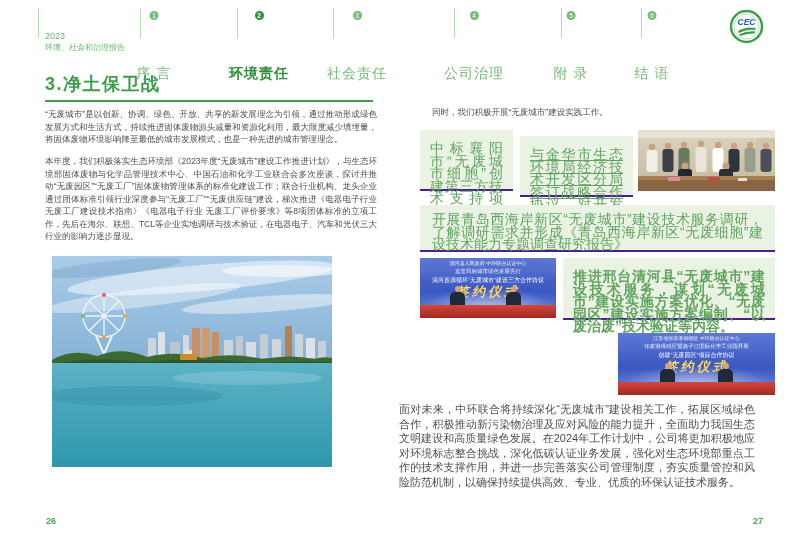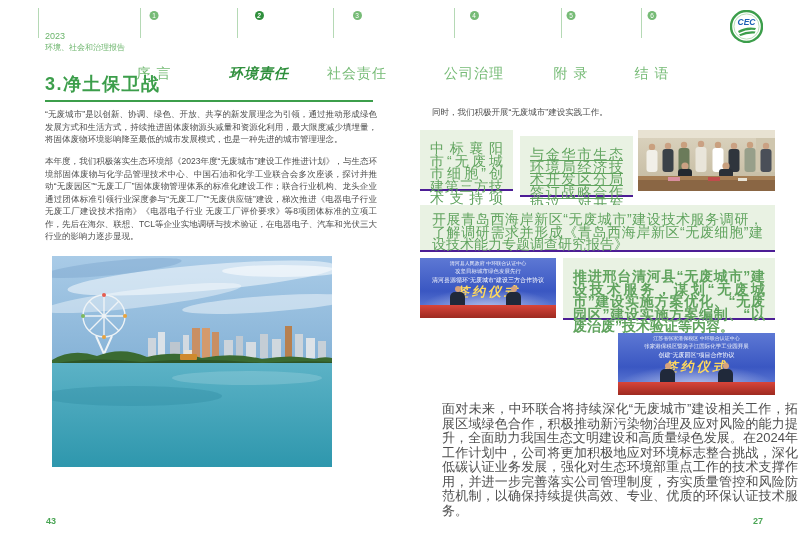--- a/index.html
+++ b/index.html
@@ -11,21 +11,21 @@
   
   .hdr-sep { position:absolute; top:8px; width:1px; height:30px; background:#b5d9b5; }
   .brand { position:absolute; left:45px; top:13px; color:#6cb56c; line-height:11px;margin-top:18px; }
   .brand .yr { font-size:9px; }
   .brand .rt { font-size:8px; }
   .nav-item { position:absolute; top:11px; display:flex; flex-direction:column; align-items:center;
               transform:translateX(-50%); color:#76bb76; cursor:pointer; }
   .nav-num { width:9px; height:9px; border-radius:50%; background:#76bb76; color:#fff;
              font-size:6.5px; line-height:9px; text-align:center; margin-bottom:3px; }
   .nav-label { font-size:14px; letter-spacing:1px; white-space:nowrap;margin-top:42px; }
-  .nav-item.active { color:#2f8f3c; font-weight:bold;font-style:italic; }
+  .nav-item.active { color:#2f8f3c; font-weight:bold; }
   .nav-item.active .nav-num { background:#2f8f3c; }
   .cec-logo { position:absolute; left:730px; top:10px; width:33px; height:33px; }
   
   .sec-title { position:absolute; left:45px; top:72px; font-size:18px; font-weight:bold;
                letter-spacing:1.5px; color:#3c9e4b; }
   .title-rule { position:absolute; left:45px; top:100px; width:328px; height:2px; background:#3c9e4b; }
   .body-par { position:absolute; color:#4e4e4e; font-size:8.5px; line-height:12.5px; text-align:justify; }
   .p1 { left:45px; top:108px; width:332px; }
   .p2 { left:45px; top:155px; width:332px; }
   .lake-photo { position:absolute; left:52px; top:256px; width:280px; height:211px; }
@@ -37,22 +37,22 @@
           color:#61a45f; font-size:14px; line-height:12.5px; text-align:justify; padding:12px 10px 0; }
   .c1 { left:420px; top:130px; width:93px;  height:61px; }
   .c2 { left:520px; top:136px; width:113px; height:61px;text-decoration:underline; }
   .c3 { left:420px; top:205px; width:355px; height:47px; padding:8px 12px 0; }
   .c4 { left:563px; top:258px; width:212px; height:62px;font-weight:bold; }
   .c5 { left:420px; top:333px; width:190px; height:63px; }
   .photo-box { position:absolute; overflow:hidden; }
   .ph1 { left:638px; top:130px; width:137px; height:61px; }
   .ph2 { left:420px; top:258px; width:136px; height:60px; }
   .ph3 { left:618px; top:333px; width:157px; height:62px; }
-  .closing { position:absolute; left:442px; top:402px; width:356px; color:#4e4e4e;
-             font-size:13px; line-height:14.5px; text-align:justify; }
+  .closing { position:absolute; left:399px; top:402px; width:356px; color:#4e4e4e;
+             font-size:11px; line-height:14.5px; text-align:justify; }
   
   .sign-photo { position:relative; width:100%; height:100%;
     background:linear-gradient(180deg,#5d78d4 0%, #3a57c2 55%, #6e89da 100%); }
   .sp-glow { position:absolute; left:0; right:0; bottom:10px; height:20px;
     background:radial-gradient(ellipse at 50% 100%, rgba(255,255,255,.55), rgba(255,255,255,0) 70%); }
   .sp-orgs  { position:absolute; top:2px;  left:0; right:0; text-align:center; color:#ffffff; opacity:.92; font-size:5px; white-space:nowrap; }
   .sp-line1 { position:absolute; top:10px; left:0; right:0; text-align:center; color:#ffffff; opacity:.9; font-size:5.5px; white-space:nowrap; }
   .sp-line2 { position:absolute; top:18px; left:0; right:0; text-align:center; color:#ffffff; font-size:6px; white-space:nowrap; }
   .sp-script{ position:absolute; top:25px; left:0; right:0; text-align:center; color:#ffd95e;
               font-size:13px; font-weight:bold; font-style:italic; letter-spacing:3px; }
@@ -173,21 +173,21 @@
     <path d="M0 108 Q40 100 90 106 Q150 101 210 107 Q250 104 280 106 L280 114 L0 116 Z" fill="#2e5527"></path>
 
     <rect x="128" y="98" width="17" height="6" rx="1" fill="#cf8a2e"></rect>
     <rect x="132" y="94" width="8" height="4" fill="#e6e2d8"></rect>
 
     <rect x="0" y="107" width="280" height="104" fill="url(#water)"></rect>
     <ellipse cx="195" cy="122" rx="75" ry="7" fill="#bfe4ea" opacity=".25"></ellipse>
     <ellipse cx="80" cy="140" rx="90" ry="10" fill="#1f7d93" opacity=".25"></ellipse>
   </svg>
 
-  <div class="pgnum pg-l">43</div>
+  <div class="pgnum pg-l">26</div>
 
   <div class="intro">同时，我们积极开展“无废城市”建设实践工作。</div>
 
   <div class="card c1">中标襄阳市“无废城市细胞”创建第三方技术支持项目。</div>
   <div class="card c2">与金华市生态环境局经济技术开发区分局签订战略合作协议，对开发区内重点企业进行无废帮扶。</div>
 
   <div class="photo-box ph1">
     <svg width="137" height="61" viewBox="0 0 137 61">
       <defs>
         <linearGradient id="wall" x1="0" y1="0" x2="0" y2="1">

